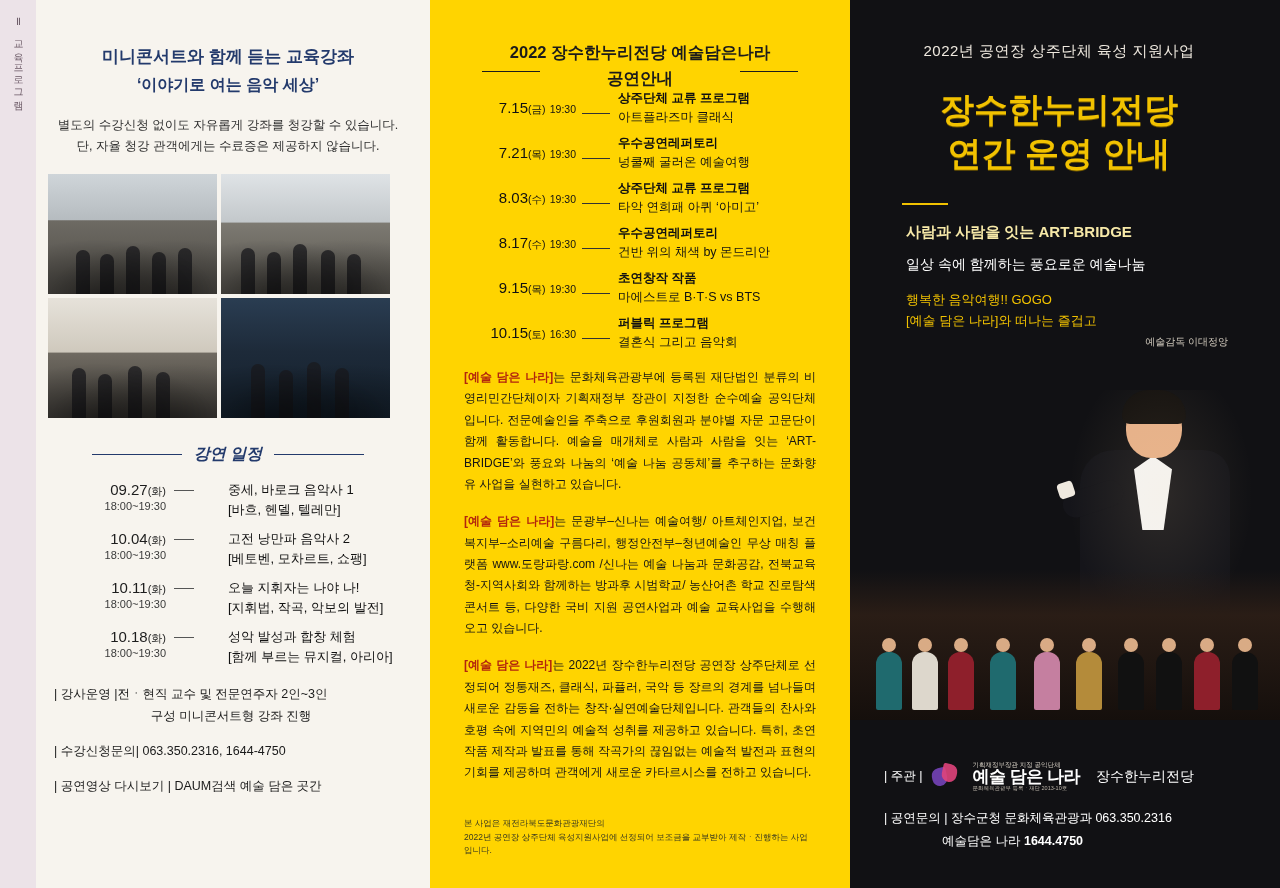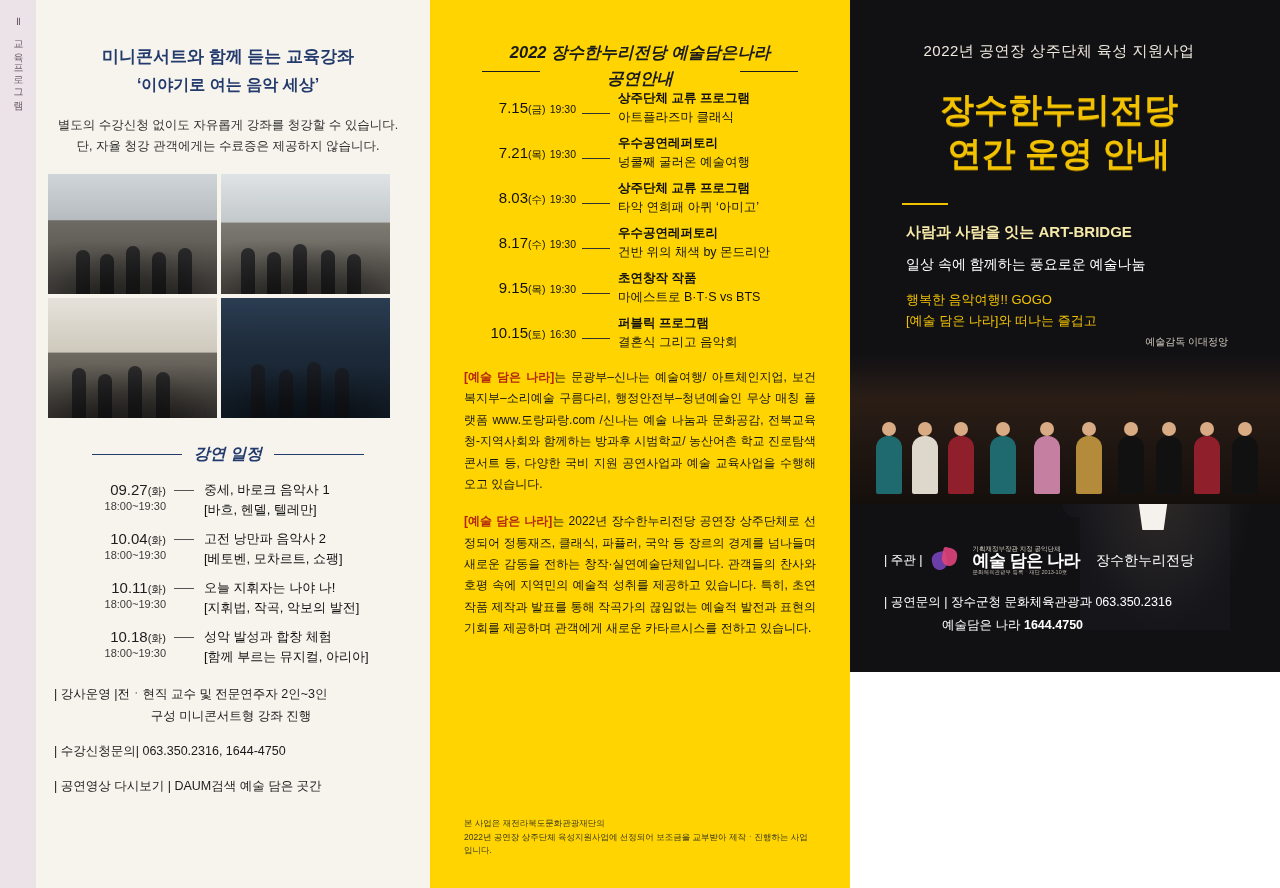--- a/index.html
+++ b/index.html
@@ -76,39 +76,39 @@
   .sec-title .bar { height:1px; background:#233a6c; width:90px; display:block; }
 
   .sched { margin-top:16px; padding-left:8px; }
   .sched-row { display:flex; margin-bottom:11px; }
   .sched-left { width:118px; text-align:right; padding-right:8px; }
   .sched-date { font-size:15px; color:#1d1d1d; }
   .sched-date .dow { font-size:11px; }
   .sched-time { font-size:11px; color:#3a3a3a; margin-top:1px; }
   .sched-dash { width:26px; display:flex; align-items:flex-start; padding-top:9px; }
   .sched-dash i { display:block; width:20px; height:1px; background:#555; }
-  .sched-body { flex:1; padding-left:4px; }
+  .sched-body { flex:1; padding-left:4px;margin-left:24px; }
   .sched-t1 { font-size:13px; color:#111; }
   .sched-t2 { font-size:13px; color:#111; margin-top:2px; }
 
   .notes { margin-top:18px; padding-left:6px; }
   .note { font-size:12.5px; color:#1a1a1a; line-height:1.7; }
   .note.center { text-align:center; }
   .note-gap { height:14px; }
 
   
   .panel-mid {
     width:420px; height:888px;
     background:#ffd400;
     padding:40px 34px 14px 34px;
     position:relative;
   }
   .m-title {
     text-align:center; color:#1b1b1b; font-weight:bold;
-    font-size:16.5px; line-height:1.55;font-style:italic;
+    font-size:16.5px; line-height:1.55;
   }
   .m-rule { display:flex; align-items:center; justify-content:center; gap:10px; margin-top:-20px;}
   .m-rule .bar{ height:1px; background:#1b1b1b; width:58px; }
 
   .prog { margin-top:18px; }
   .prog-row { display:flex; align-items:center; margin-bottom:9px; }
   .prog-date { width:118px; font-size:15px; color:#111; text-align:right; padding-right:6px; white-space:nowrap;}
   .prog-date .small { font-size:10.5px; }
   .prog-dash { width:36px; padding-top:10px; }
   .prog-dash i { display:block; width:28px; height:1px; background:#333; }
@@ -118,21 +118,21 @@
 
   .para { margin-top:16px; font-size:12px; color:#151515; line-height:1.78; text-align:justify; }
   .para .hl { color:#b3260d; font-weight:bold; }
   .footnote {
     position:absolute; left:34px; right:34px; bottom:30px;
     font-size:8.5px; color:#3a3a1f; line-height:1.6;
   }
 
   
   .panel-right {
-    width:430px; height:672px;
+    width:430px; height:888px;
     background:#111114;
     position:relative;
     color:#fff;
     padding:42px 46px 0 34px;
     overflow:hidden;
   }
   .r-kicker { text-align:center; font-size:15px; color:#efe9df; letter-spacing:0.5px;}
   .r-title {
     margin-top:26px; text-align:center;
     font-size:34px; font-weight:bold; line-height:1.3;
@@ -420,20 +420,23 @@
         <div class="prog-dash">
             <i></i>
           </div>
         <div class="prog-body">
           <div class="prog-t1">퍼블릭 프로그램</div>
           <div class="prog-t2">결혼식 그리고 음악회</div>
         </div>
       </div>
     </div>
 
+    <p class="para">
+      <span class="hl">[예술 담은 나라]</span><span>는 문화체육관광부에 등록된 재단법인 분류의 비영리민간단체이자 기획재정부 장관이 지정한 순수예술 공익단체입니다. 전문예술인을 주축으로 후원회원과 분야별 자문 고문단이 함께 활동합니다. 예술을 매개체로 사람과 사람을 잇는 ‘ART-BRIDGE’와 풍요와 나눔의 ‘예술 나눔 공동체’를 추구하는 문화향유 사업을 실현하고 있습니다.</span>
+    </p>
     <p class="para">
       <span class="hl">[예술 담은 나라]</span><span>는 문광부–신나는 예술여행/ 아트체인지업, 보건복지부–소리예술 구름다리, 행정안전부–청년예술인 무상 매칭 플랫폼 www.도랑파랑.com /신나는 예술 나눔과 문화공감, 전북교육청-지역사회와 함께하는 방과후 시범학교/ 농산어촌 학교 진로탐색콘서트 등, 다양한 국비 지원 공연사업과 예술 교육사업을 수행해 오고 있습니다.</span>
     </p>
     <p class="para">
       <span class="hl">[예술 담은 나라]</span><span>는 2022년 장수한누리전당 공연장 상주단체로 선정되어 정통재즈, 클래식, 파퓰러, 국악 등 장르의 경계를 넘나들며 새로운 감동을 전하는 창작·실연예술단체입니다. 관객들의 찬사와 호평 속에 지역민의 예술적 성취를 제공하고 있습니다. 특히, 초연작품 제작과 발표를 통해 작곡가의 끊임없는 예술적 발전과 표현의 기회를 제공하며 관객에게 새로운 카타르시스를 전하고 있습니다.</span>
     </p>
 
     <div class="footnote">
       <div>본 사업은 재전라북도문화관광재단의</div>
       <div>2022년 공연장 상주단체 육성지원사업에 선정되어 보조금을 교부받아 제작ㆍ진행하는 사업입니다.</div>

